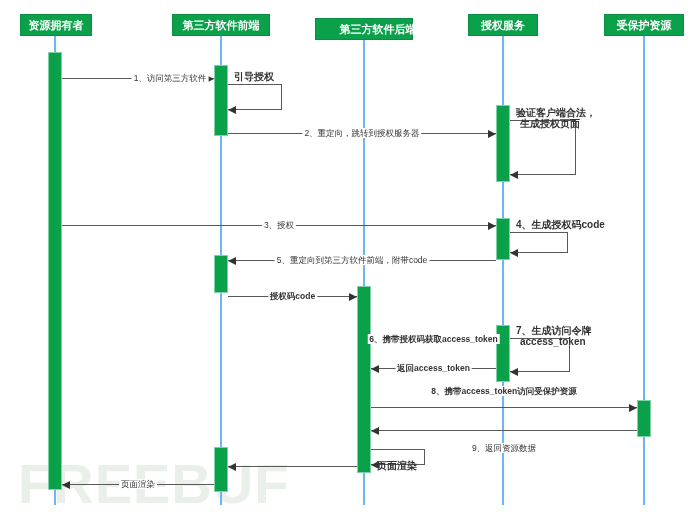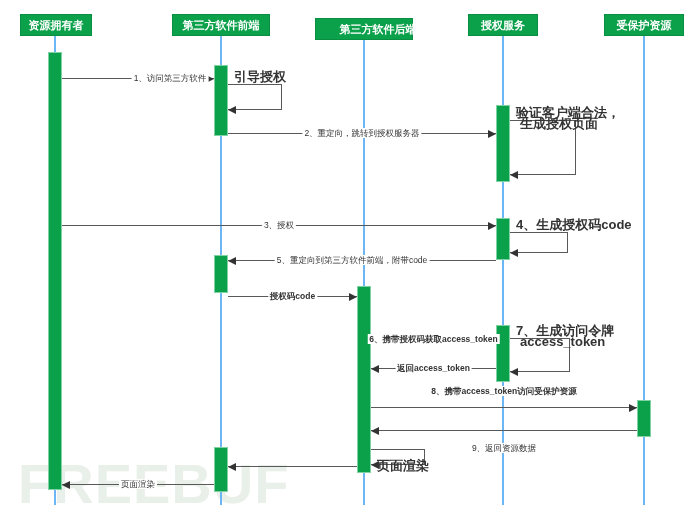--- a/index.html
+++ b/index.html
@@ -79,21 +79,21 @@
 
   
   .self-loop{
     position:absolute;
     border:1px solid #595959;
     border-left:none;
     box-sizing:border-box;
   }
   .self-label{
     position:absolute;
-    font-size:13px;
+    font-size:10px;
     color:#333333;
     white-space:nowrap;
     line-height:11px;
     font-weight:bold;
   }
 </style>
 </head>
 <body>
 
 <div id="canvas">

